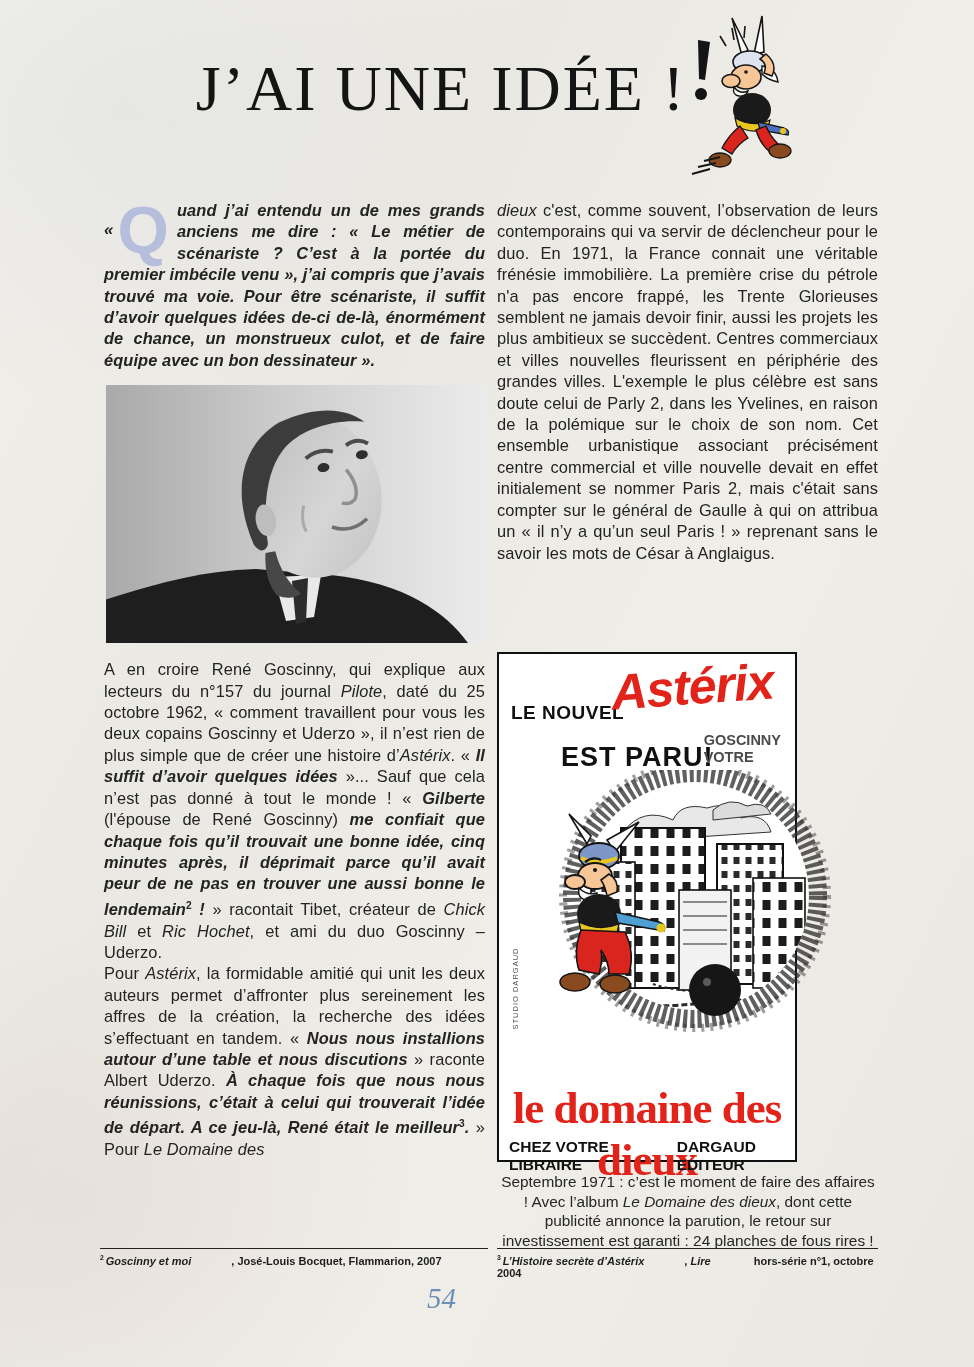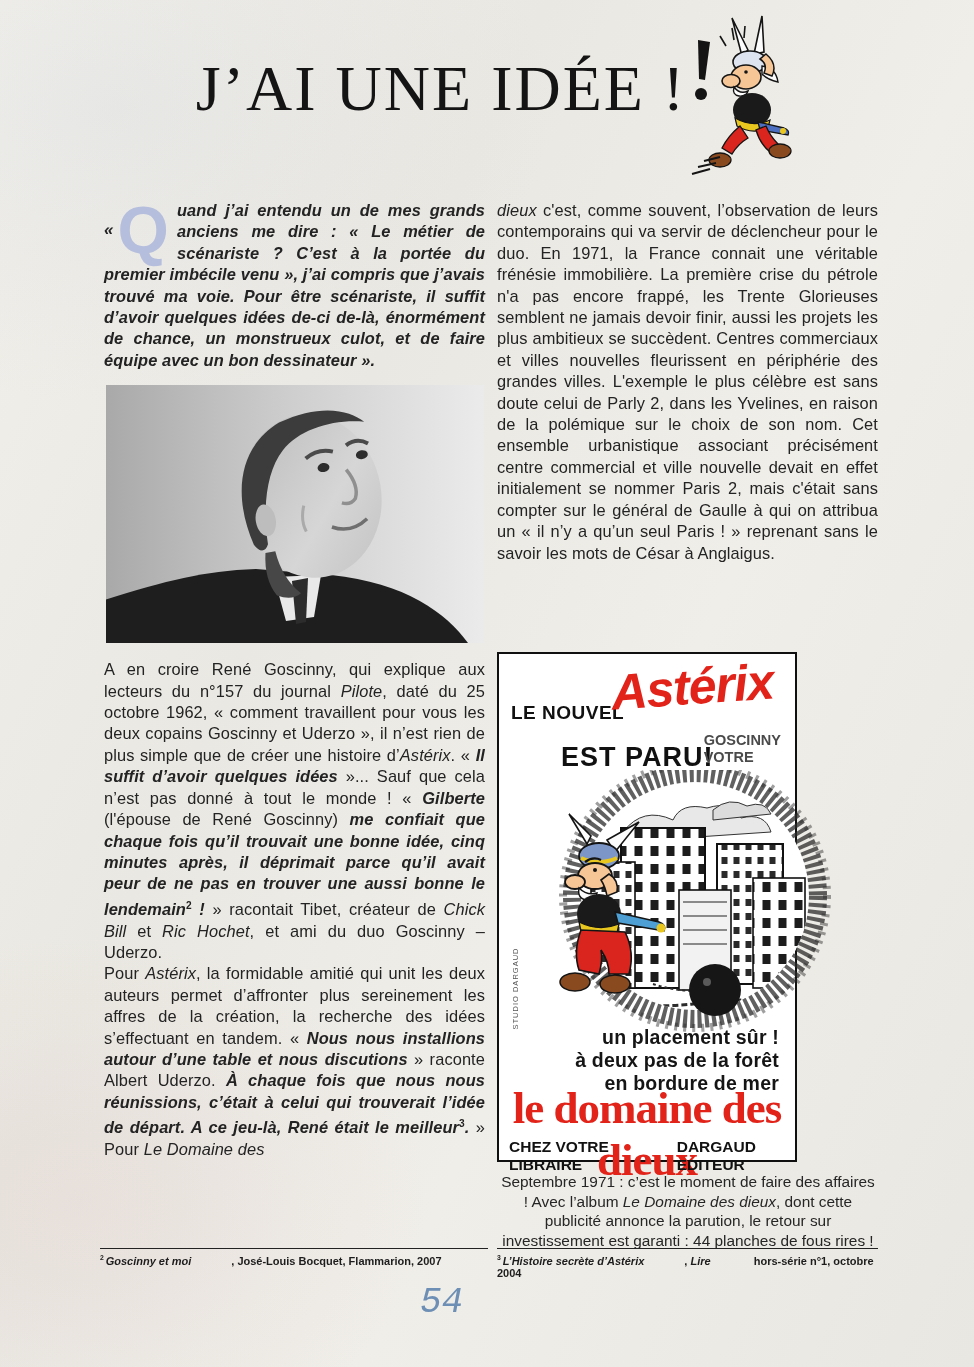--- a/index.html
+++ b/index.html
@@ -93,22 +93,22 @@
   
   .footnote{
     position:absolute;top:1248px;border-top:1.5px solid #222;
     padding-top:5px;font-size:11px;color:#1d1d1d;
   }
   .fn1{left:100px;width:388px;}
   .fn2{left:497px;width:381px;}
   
   .pagenum{
     position:absolute;top:1282px;left:0;width:883px;text-align:center;
-    font-family:Liberation Mono, monospace;font-style:italic;
-    font-size:36px;color:#6e8fb5;
+    font-family:Liberation Serif, serif;font-style:italic;
+    font-size:29px;color:#6e8fb5;
   }
   
   .asterix-top{position:absolute;left:690px;top:14px;width:122px;height:170px;}
 </style>
 </head>
 <body>
 
 <div class="page">
 
   <div class="title">J’AI UNE IDÉE !</div>
@@ -303,32 +303,27 @@
         <circle cx="158" cy="158" r="4.5" fill="#e9c71f"></circle>
 
         <path d="M78,160 q-8,22 -2,40 l20,4 q4,-14 2,-24 q8,12 8,24 l20,0 q6,-22 -4,-42 Z" fill="#d9251d" stroke="#141414" stroke-width="1.6"></path>
 
         <ellipse cx="72" cy="212" rx="15" ry="9" fill="#8a4a1f" stroke="#141414" stroke-width="1.5"></ellipse>
         <ellipse cx="112" cy="214" rx="15" ry="9" fill="#8a4a1f" stroke="#141414" stroke-width="1.5"></ellipse>
       </g>
     </svg>
 
     <div class="ad-studio">STUDIO DARGAUD</div>
-    <div class="ad-taglines">
-      <div>un placement sûr !</div>
-      <div>à deux pas de la forêt</div>
-      <div>en bordure de mer</div>
-    </div>
     <div class="ad-album">le domaine des dieux</div>
     <div class="ad-footer">
       <span>CHEZ VOTRE LIBRAIRE</span>
       <span>DARGAUD EDITEUR</span>
     </div>
   </div>
 
-  <div class="caption"><span class="run-r">Septembre 1971 : c’est le moment de faire des affaires ! Avec l’album </span><span class="run-i">Le Domaine des dieux</span><span class="run-r">, dont cette publicité annonce la parution, le retour sur investissement est garanti : 44 planches de fous rires !</span></div>
+  <div class="caption"><span class="run-r">Septembre 1971 : c’est le moment de faire des affaires ! Avec l’album </span><span class="run-i">Le Domaine des dieux</span><span class="run-r">, dont cette publicité annonce la parution, le retour sur investissement est garanti : 24 planches de fous rires !</span></div>
 
   <div class="footnote fn1"><span class="run-sup">2 </span><span class="run-bi">Goscinny et moi</span><span class="run-b">, José-Louis Bocquet, Flammarion, 2007</span></div>
   <div class="footnote fn2"><span class="run-sup">3 </span><span class="run-bi">L’Histoire secrète d’Astérix</span><span class="run-b">, </span><span class="run-bi">Lire</span><span class="run-b"> hors-série n°1, octobre 2004</span></div>
 
   <div class="pagenum">54</div>
 
 </div>
 
 </body></html>

